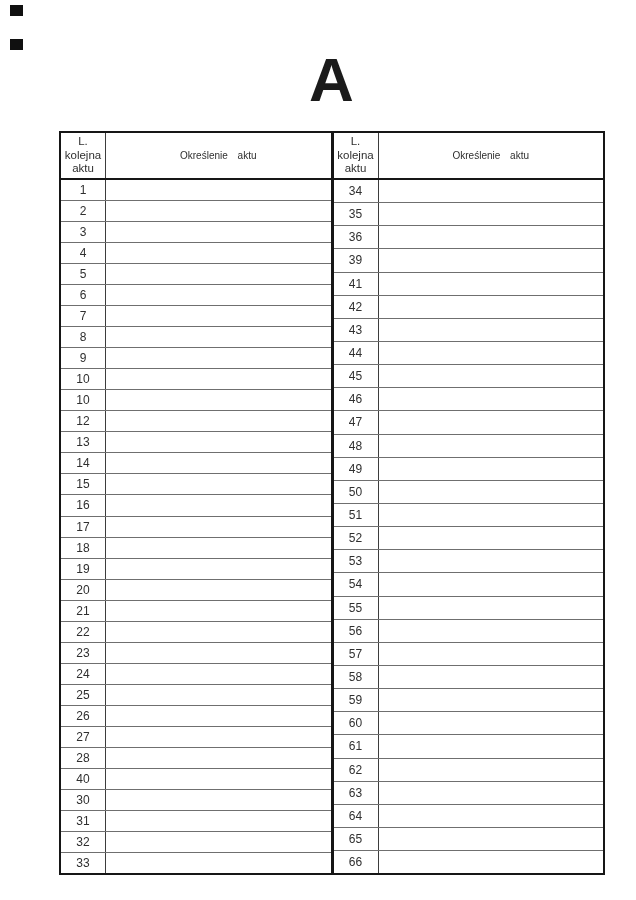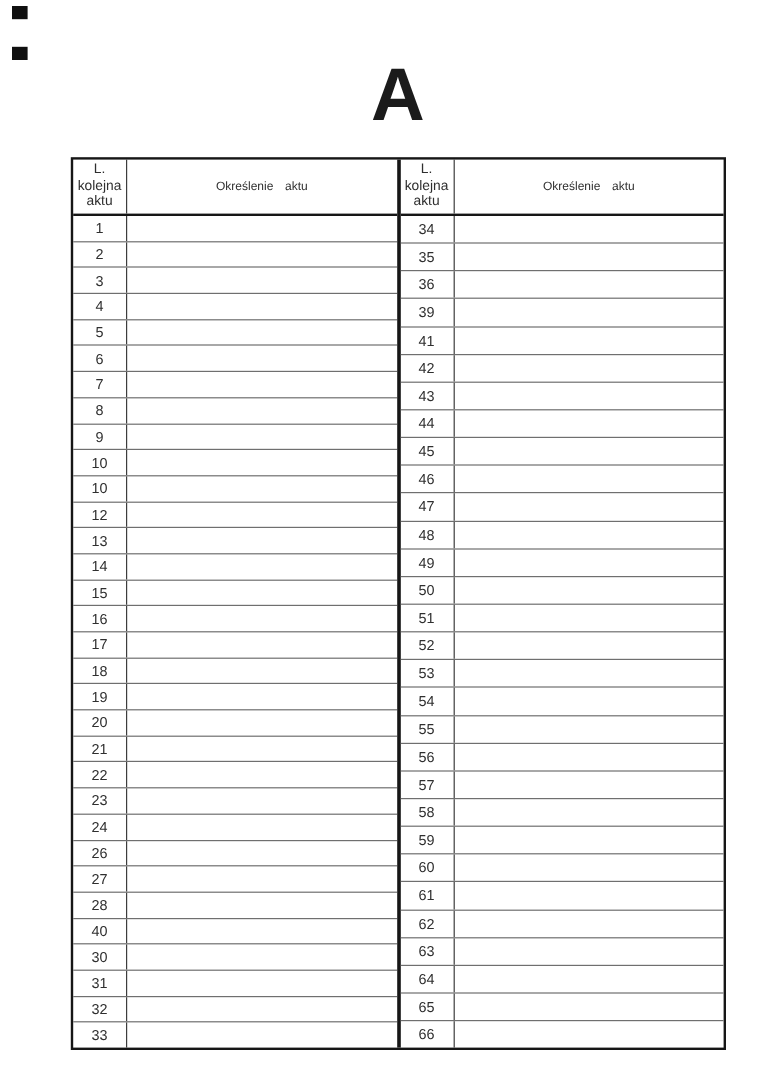--- a/index.html
+++ b/index.html
@@ -232,20 +232,24 @@
         </div>
         <div class="row">
           <div class="cell-num">23</div>
           <div class="cell-desc"></div>
         </div>
         <div class="row">
           <div class="cell-num">24</div>
           <div class="cell-desc"></div>
         </div>
         <div class="row">
+          <div class="cell-num">25</div>
+          <div class="cell-desc"></div>
+        </div>
+        <div class="row">
           <div class="cell-num">26</div>
           <div class="cell-desc"></div>
         </div>
         <div class="row">
           <div class="cell-num">27</div>
           <div class="cell-desc"></div>
         </div>
         <div class="row">
           <div class="cell-num">28</div>
           <div class="cell-desc"></div>

